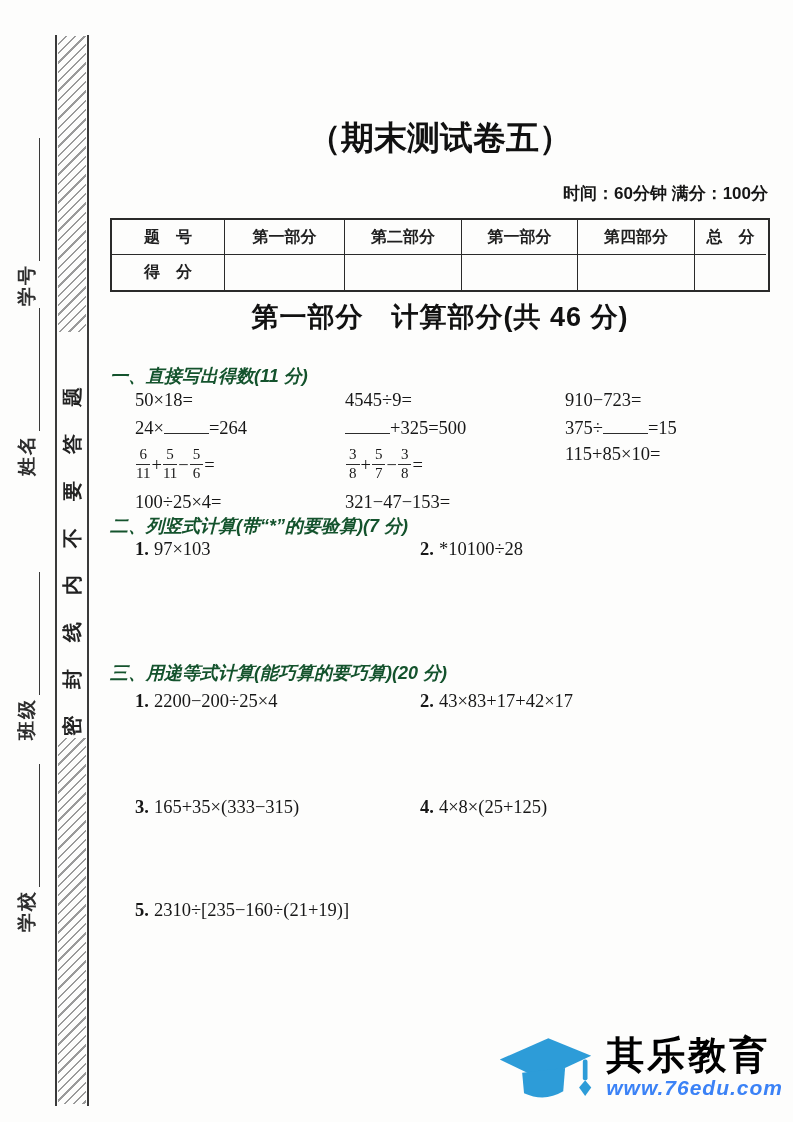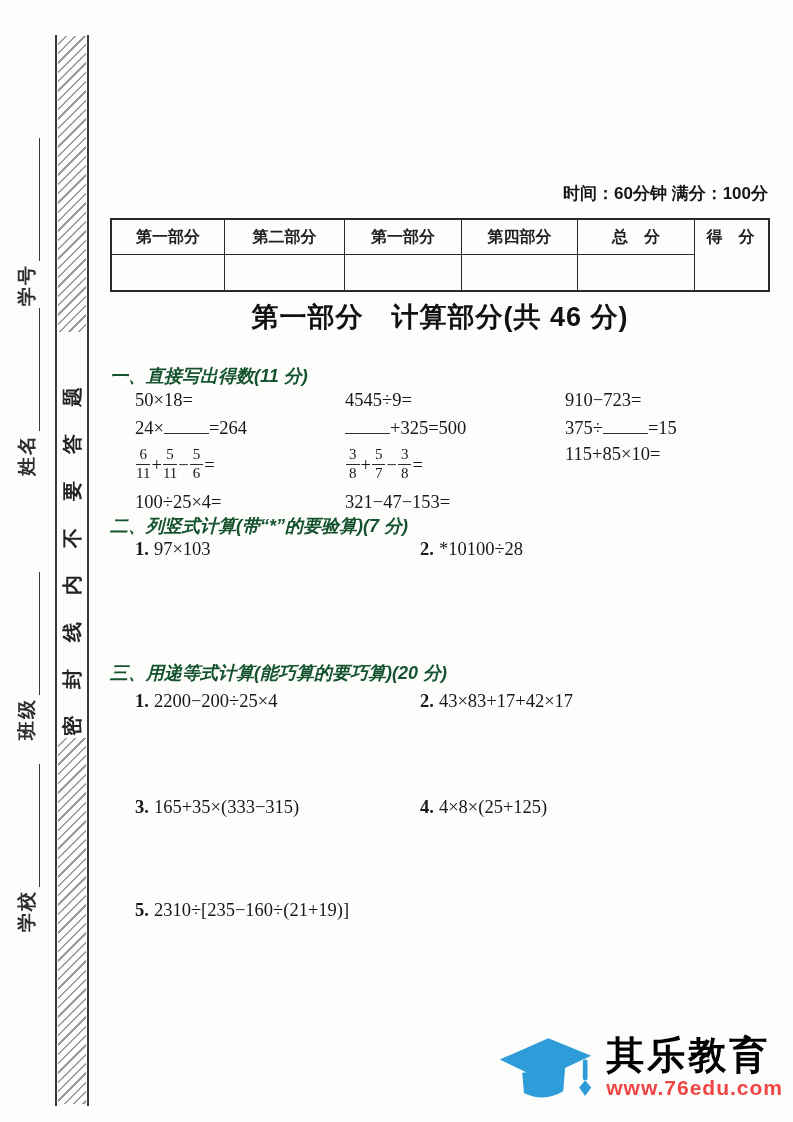--- a/index.html
+++ b/index.html
@@ -132,23 +132,25 @@
   </div>
   <div class="sfield sf3">
     <span class="flabel">班级</span>
     <span class="fline"></span>
   </div>
   <div class="sfield sf4">
     <span class="flabel">学校</span>
     <span class="fline"></span>
   </div>
 
+  <div class="subtitle">（期末测试卷五）</div>
   <div class="meta">时间：60分钟  满分：100分</div>
 
   <div class="score-table">
+    <div class="cell">题　号</div>
     <div class="cell">第一部分</div>
     <div class="cell">第二部分</div>
     <div class="cell">第一部分</div>
     <div class="cell">第四部分</div>
     <div class="cell">总　分</div>
     <div class="cell last-row">得　分</div>
     <div class="cell last-row"></div>
     <div class="cell last-row"></div>
     <div class="cell last-row"></div>
     <div class="cell last-row"></div>
@@ -203,17 +205,17 @@
     <svg class="cap-icon" viewBox="0 0 110 90" xmlns="http://www.w3.org/2000/svg">
       <g id="cap-group">
         <polygon id="cap-board" points="6,36 58,13 104,32 50,57" fill="#2D9CD8"></polygon>
         <path id="cap-base" d="M30,50 L76,45 L74,70 Q54,82 32,72 Z" fill="#2D9CD8"></path>
         <rect id="cap-tassel-line" x="95" y="36" width="5" height="22" rx="2" fill="#2D9CD8"></rect>
         <path id="cap-tassel-knob" d="M97.5,58 L104,66 L97.5,75 L91,66 Z" fill="#2D9CD8"></path>
       </g>
     </svg>
     <div class="brand-box">
       <div class="brand-name" style="color: #000000;">其乐教育</div>
-      <div class="brand-url" style="color: #ef4444;">www.76edu.com</div>
+      <div class="brand-url" style="color: #3b82f6; font-style: italic;">www.76edu.com</div>
     </div>
   </div>
 
 </div>
 
 </body></html>

